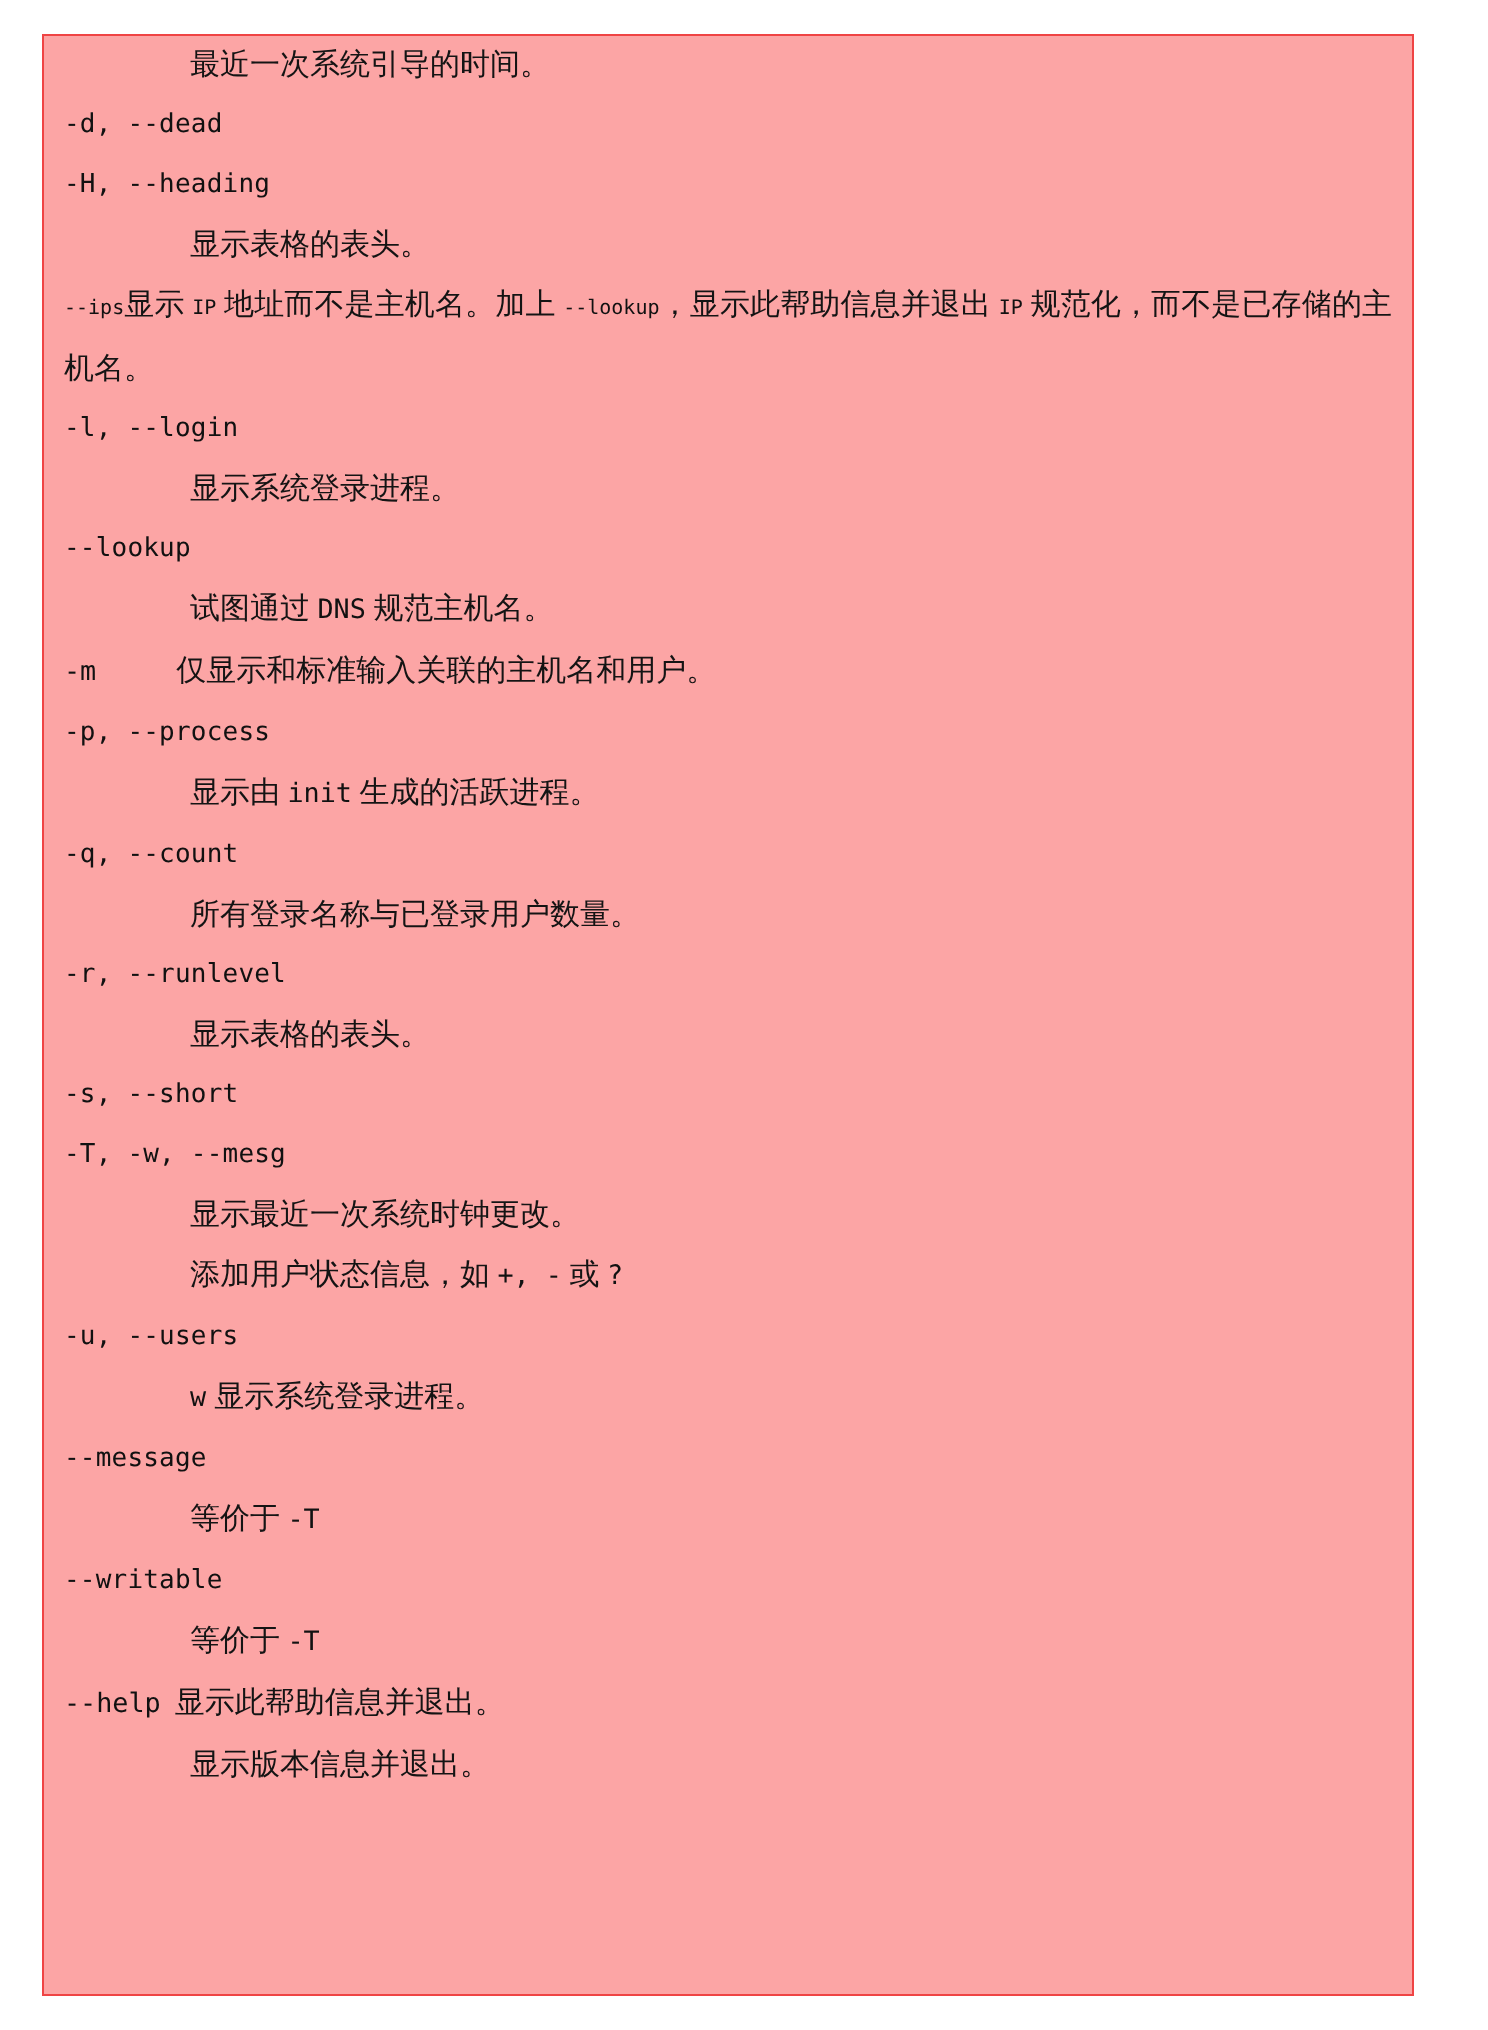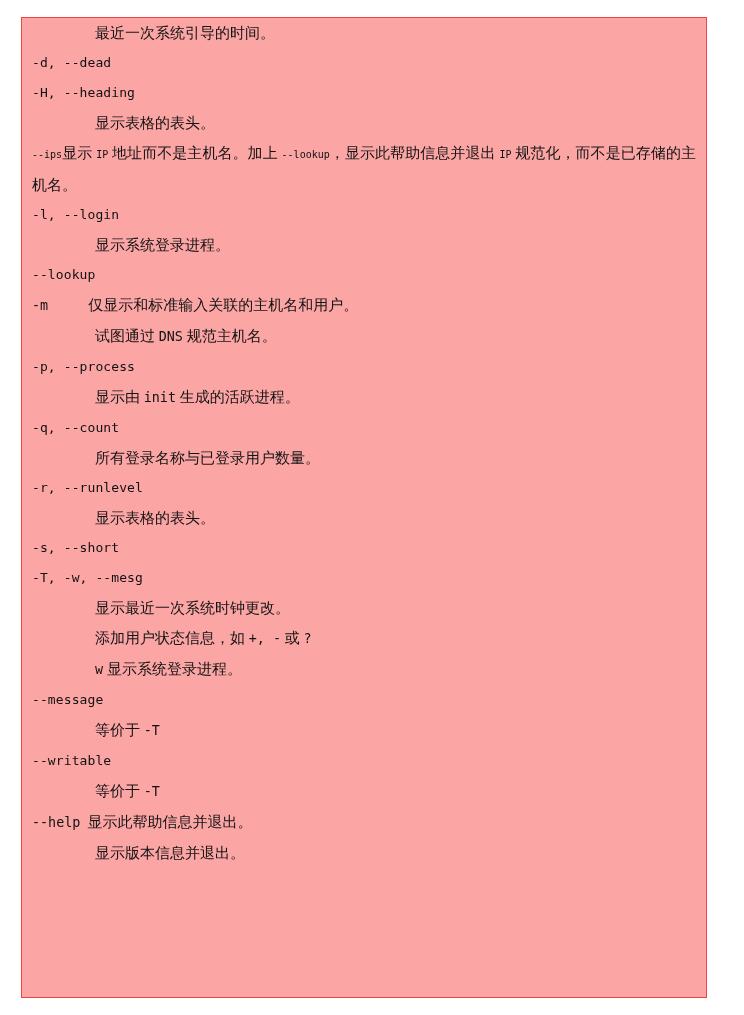--- a/index.html
+++ b/index.html
@@ -118,23 +118,23 @@
     <div class="line desc">显示表格的表头。</div>
 
     <div class="line para"><span class="flag">--ips</span><span class="gap-lg" style="width:16px"></span><span class="cn">显示 </span><span class="mono">IP</span><span class="cn"> 地址而不是主机名。加上 </span><span class="mono">--lookup</span><span class="cn">，显示此帮助信息并退出 </span><span class="mono">IP</span><span class="cn"> 规范化，而不是已存储的主机名。</span></div>
 
     <div class="line opt">-l, --login</div>
 
     <div class="line desc">显示系统登录进程。</div>
 
     <div class="line opt">--lookup</div>
 
+    <div class="line desc"><span>试图通过 </span><span class="mono-in">DNS</span><span> 规范主机名。</span></div>
+
     <div class="line inline"><span class="flag">-m</span><span class="gap-lg"></span><span class="cn">仅显示和标准输入关联的主机名和用户。</span></div>
-
-    <div class="line desc"><span>试图通过 </span><span class="mono-in">DNS</span><span> 规范主机名。</span></div>
 
     <div class="line opt">-p, --process</div>
 
     <div class="line desc"><span>显示由 </span><span class="mono-in">init</span><span> 生成的活跃进程。</span></div>
 
     <div class="line opt">-q, --count</div>
 
     <div class="line desc">所有登录名称与已登录用户数量。</div>
 
     <div class="line opt">-r, --runlevel</div>
@@ -144,20 +144,21 @@
     <div class="line opt">-s, --short</div>
 
 
 
     <div class="line opt">-T, -w, --mesg</div>
 
     <div class="line desc">显示最近一次系统时钟更改。</div>
 
     <div class="line desc"><span>添加用户状态信息，如 </span><span class="mono-in">+, -</span><span> 或 </span><span class="mono-in">?</span></div>
 
+    <div class="line opt">-u, --users</div>
 
     <div class="line desc"><span class="mono-in">w</span><span class="sp"></span><span>显示系统登录进程。</span></div>
 
     <div class="line opt">--message</div>
 
     <div class="line desc"><span>等价于 </span><span class="mono-in">-T</span></div>
 
     <div class="line opt">--writable</div>
 
     <div class="line desc"><span>等价于 </span><span class="mono-in">-T</span></div>

